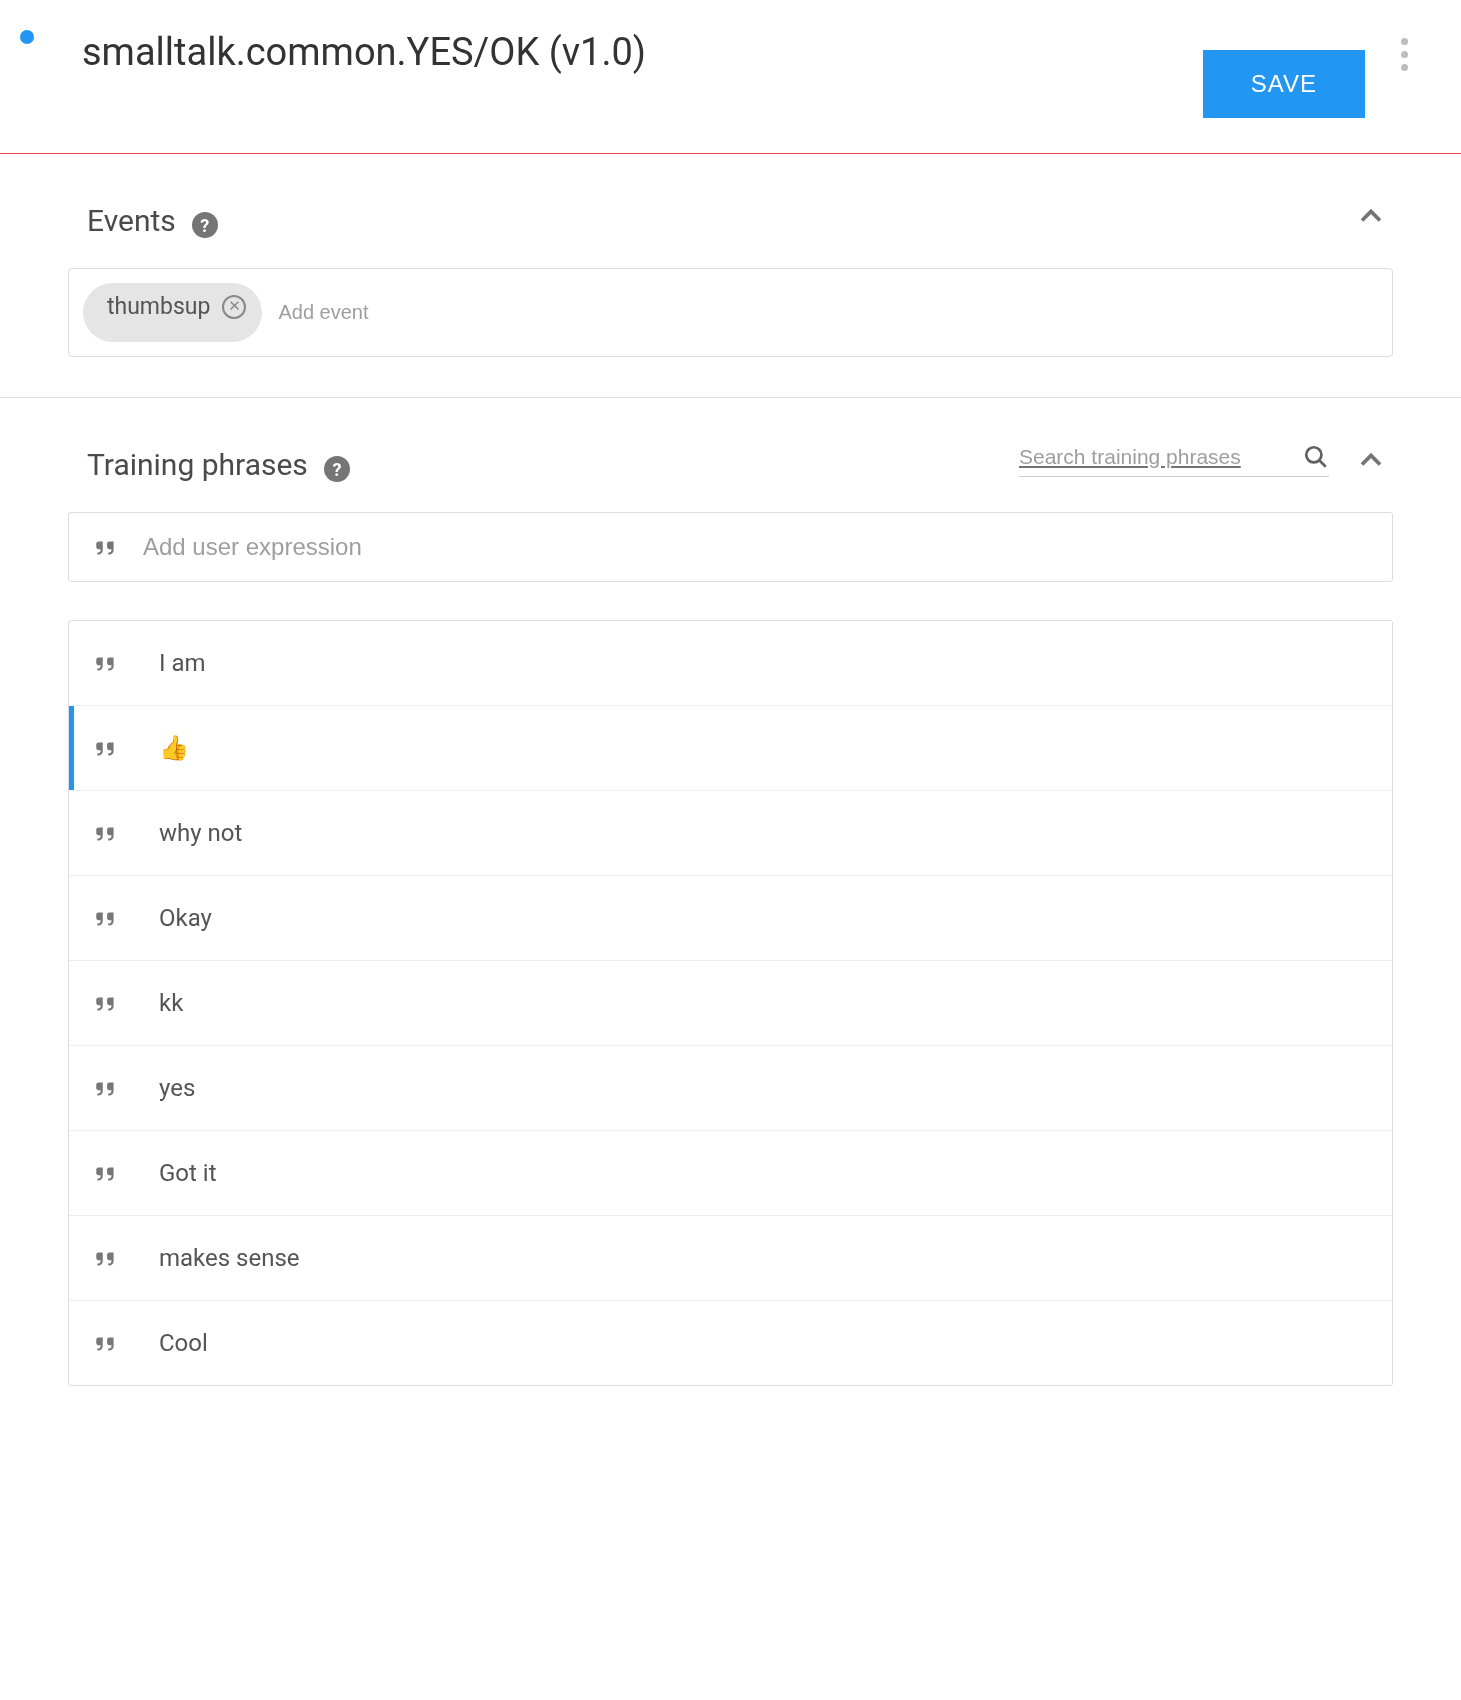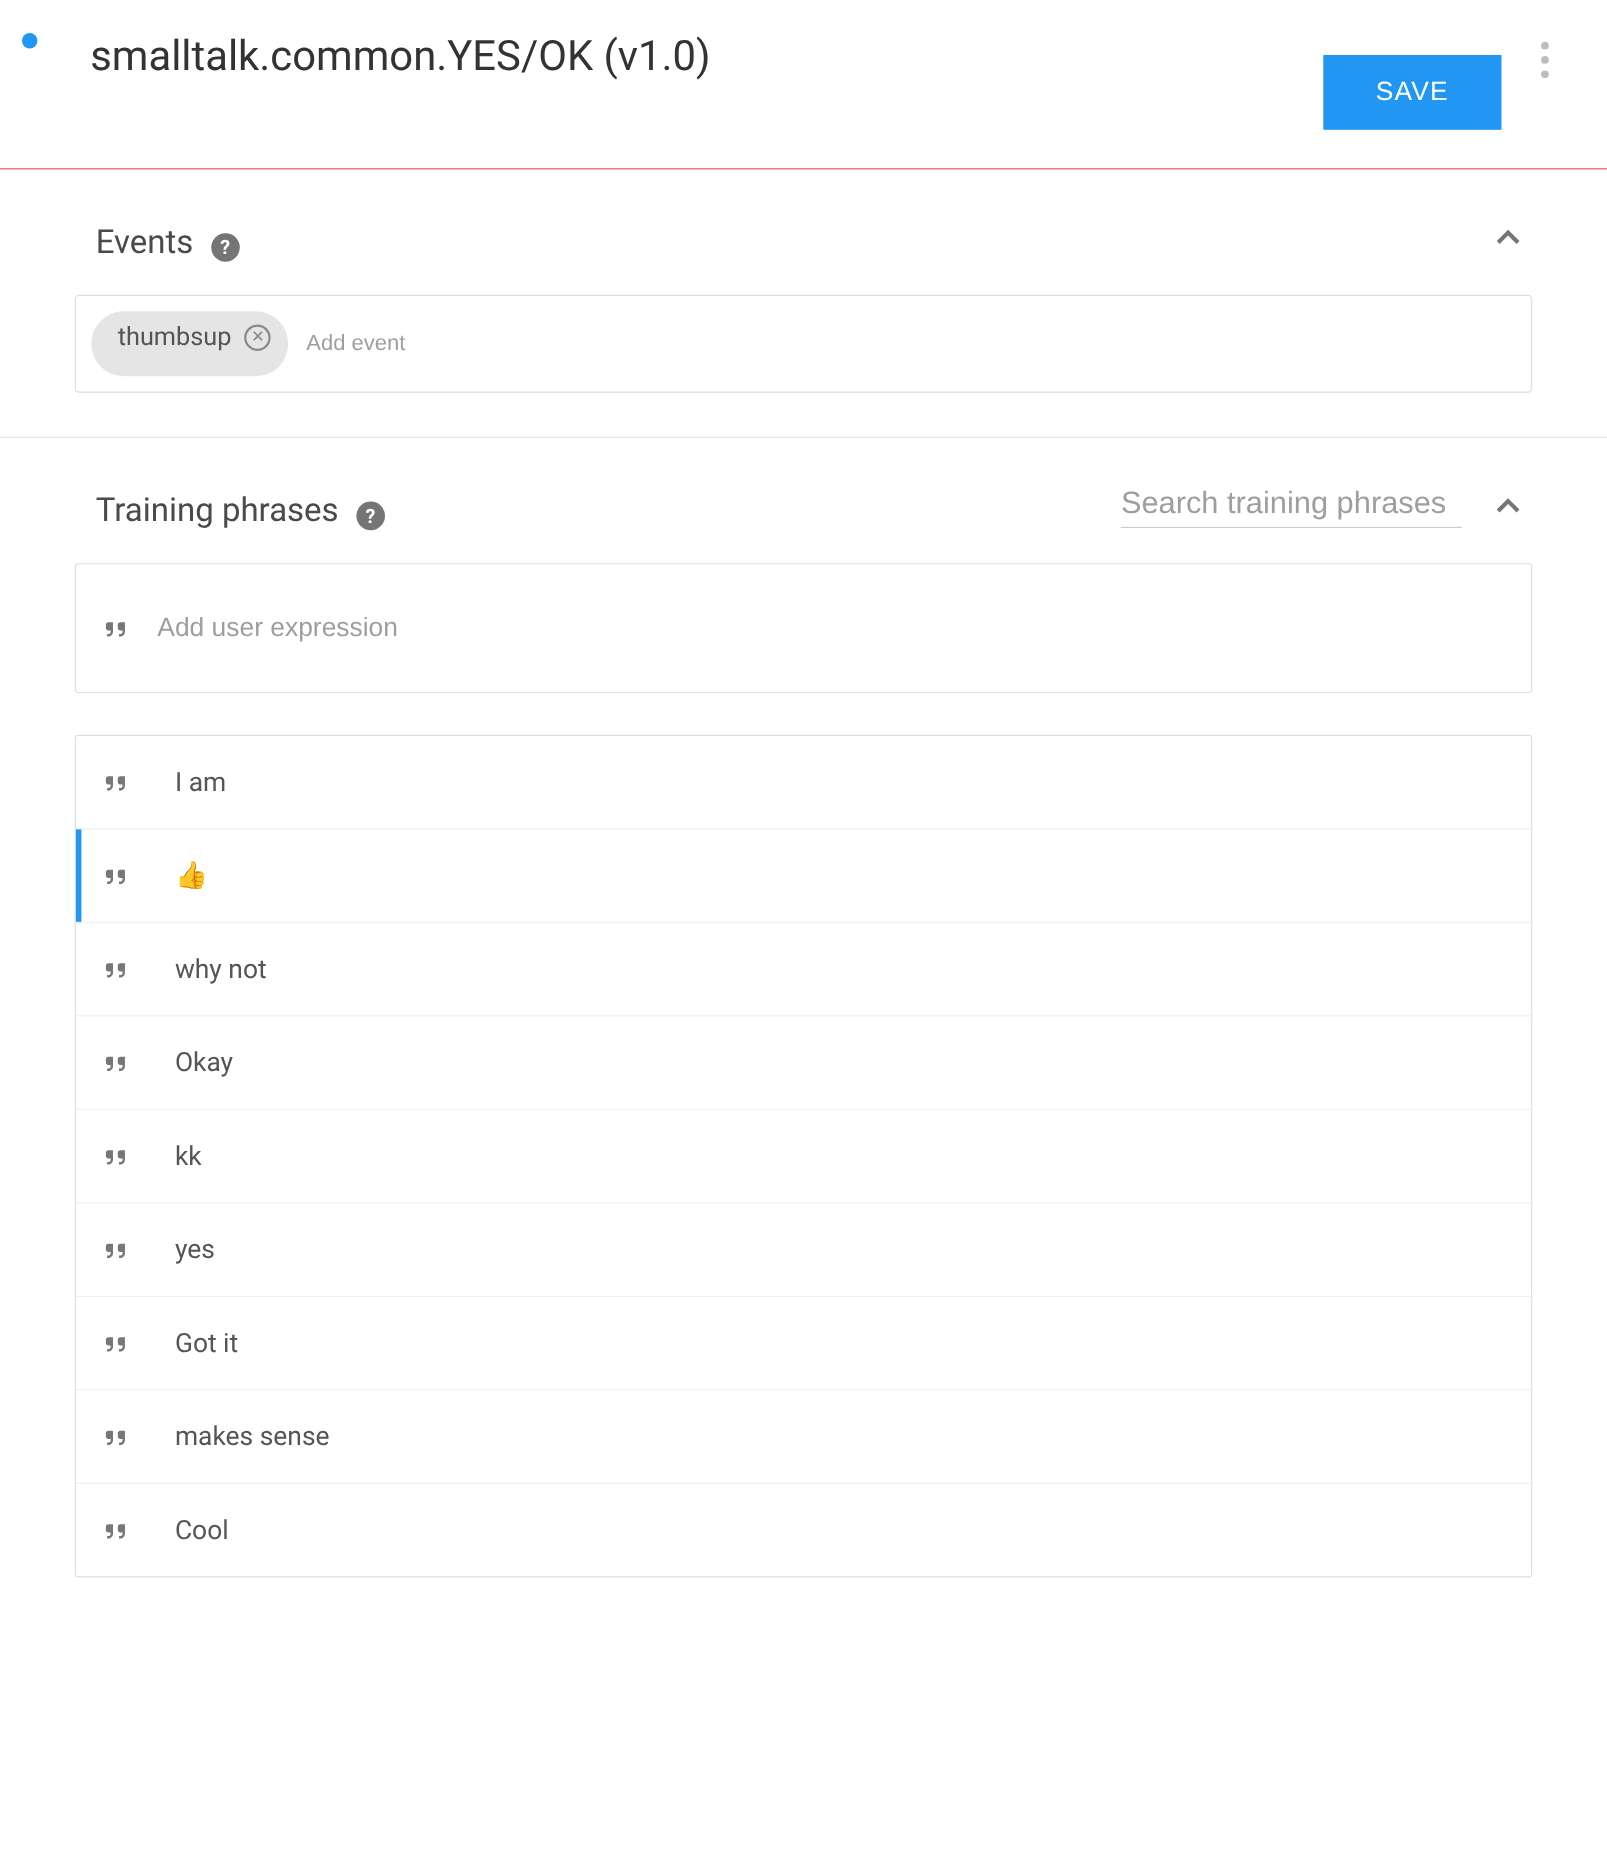--- a/index.html
+++ b/index.html
@@ -94,24 +94,25 @@
   .search-wrap {
     display: flex;
     align-items: center;
     border-bottom: 1px solid #ccc;
     padding-bottom: 6px;
     width: 310px;
   }
   .search-input {
     border: none;
     outline: none;
-    font-size: 28px;
-    color: #000000;
+    font-size: 21px;
+    color: #737373;
     flex: 1;
     background: transparent;
+    text-decoration: underline;
   }
   .search-input::placeholder { color: #9e9e9e; }
   .search-icon {
     width: 26px;
     height: 26px;
     color: #616161;
   }
   .collapse-toggle {
     cursor: pointer;
     color: #757575;
@@ -152,21 +153,21 @@
     border: none;
     outline: none;
     font-size: 20px;
     color: #9e9e9e;
     background: transparent;
   }
   .add-event-input::placeholder { color: #9e9e9e; }
   .add-expression-box {
     border: 1px solid #ddd;
     border-radius: 3px;
-    padding: 44px 24px;
+    padding: 20px 24px;
     display: flex;
     align-items: center;
     gap: 24px;
     margin-bottom: 38px;
   }
   .quote-icon {
     color: #777;
     flex-shrink: 0;
   }
   .add-expression-input {

